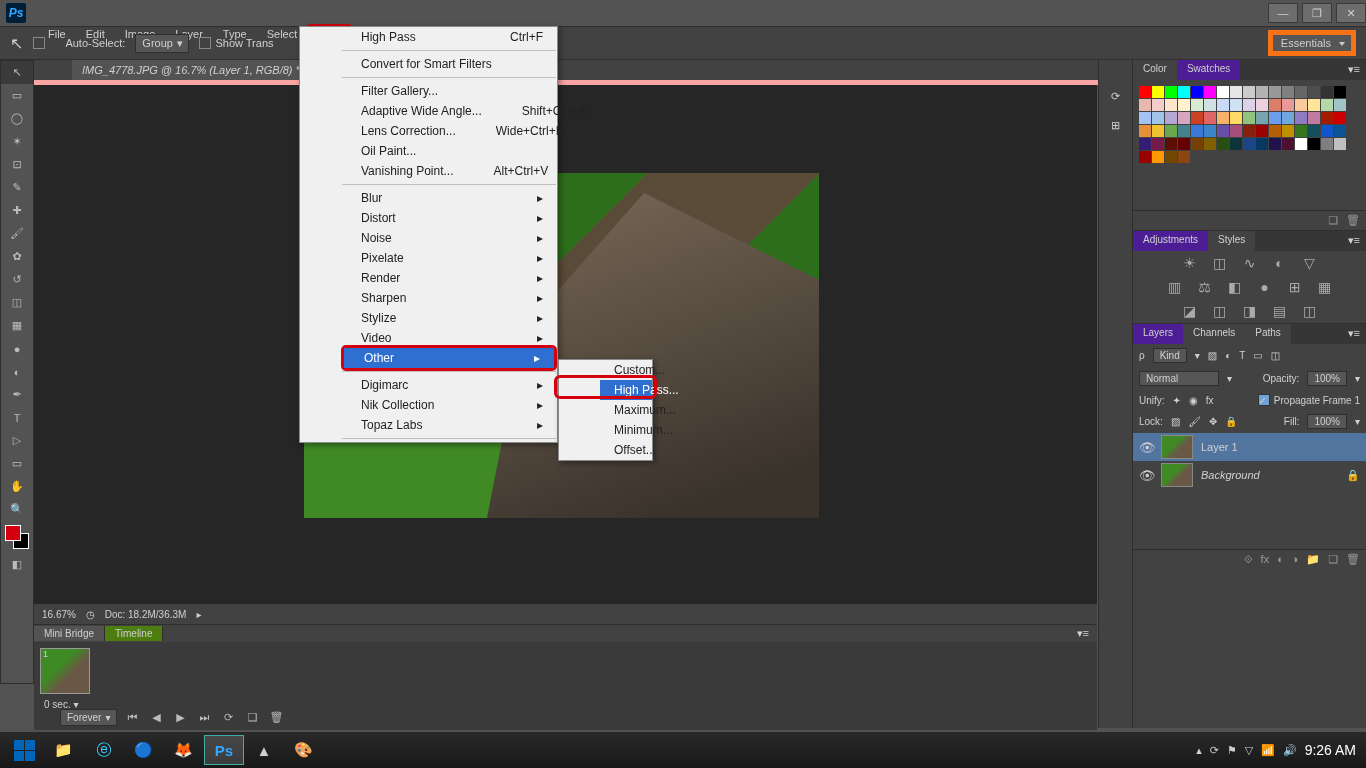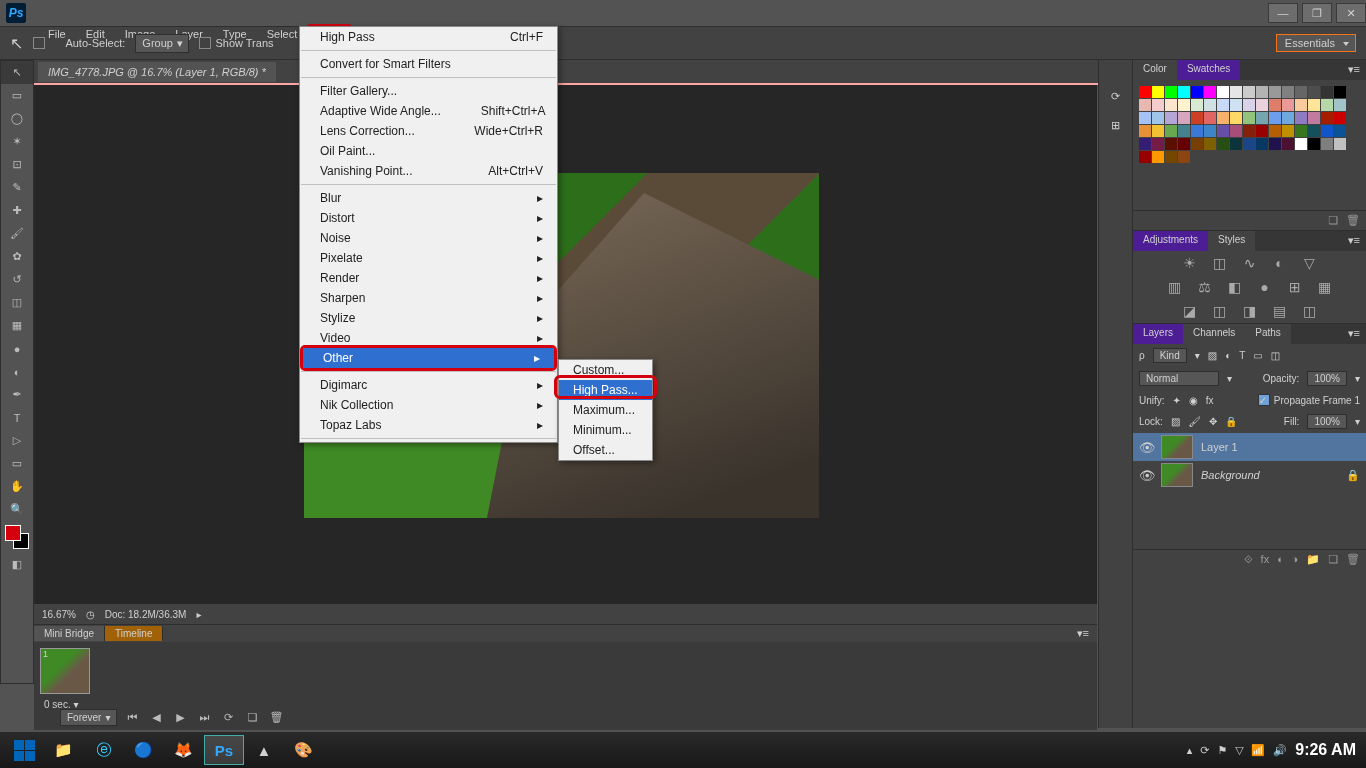--- a/index.html
+++ b/index.html
@@ -11,46 +11,46 @@
 .menu-item { padding: 4px 10px; cursor: default; margin-top: 42px; }
 .menu-item.active { background: #2a2a2a; border: 2px solid #d4000e; border-radius: 4px; padding: 2px 8px; }
 .window-controls { margin-left: auto; display: flex; }
 .wc-btn { width: 30px; height: 20px; background: #6d6d6d; text-align: center; line-height: 18px; margin-left: 4px; border:1px solid #3a3a3a; }
 
 
 .optionsbar { height: 34px; background: #424242; border-top:1px solid #2e2e2e; border-bottom:1px solid #2e2e2e; display: flex; align-items: center; padding: 0 10px; gap: 10px; }
 .opt-arrow { font-size: 16px; }
 .opt-check { width:12px;height:12px;border:1px solid #888; display:inline-block; vertical-align:middle;}
 .opt-dropdown { background:#565656; border:1px solid #2e2e2e; padding:2px 6px; display:flex; align-items:center; gap:4px;}
-.workspace-select { margin-left:auto; background:#565656; border:1px solid #f97316; padding:2px 20px 2px 8px; position: relative; text-align: center; }
+.workspace-select { margin-left:auto; background:#565656; border:5px solid #f97316; padding:2px 20px 2px 8px; position: relative; text-align: center; }
 .workspace-select::after { content:""; position:absolute; right:6px; top:7px; border-left:3px solid transparent;border-right:3px solid transparent;border-top:4px solid #ccc;}
 
 
-.tabstrip { height: 25px; background: #424242; border-bottom:2px solid #fca5a5; display:flex; align-items:center; }
+.tabstrip { height: 25px; background: #424242; border-bottom:5px solid #fca5a5; display:flex; align-items:center;padding-left:34px; }
 .doctab { background:#535353; margin-left:38px; padding:4px 10px; font-style:italic; border-top:0px; }
 
 
 .toolbox { position: absolute; left: 0; top: 60px; width: 34px; height: 624px; background: #535353; border:1px solid #2e2e2e; display:flex; flex-direction:column; }
 .tool { width:32px; height:23px; display:flex; align-items:center; justify-content:center; color:#bbb; }
 .tool.sel { background:#3a3a3a; }
 .color-swatch { width:24px; height:24px; margin:4px auto; position:relative;}
 .color-swatch .fg{ position:absolute; width:16px;height:16px; background:#d4000e; border:1px solid #fff; left:0; top:0; z-index:2;}
 .color-swatch .bg{ position:absolute; width:16px;height:16px; background:#000; border:1px solid #fff; right:0; bottom:0;}
 
 
 .canvas-area { position: absolute; left: 34px; top: 85px; width: 1063px; height: 520px; background: #262626; }
 .canvas { position: absolute; left: 270px; top: 88px; width: 515px; height: 345px; background: linear-gradient(135deg, #2c6e1a 0 40%, #5a4a38 40% 60%, #2c6e1a 60%); overflow:hidden;}
 .canvas .rock { position:absolute; left:180px; top:20px; width:400px; height:340px; background: linear-gradient(160deg, #7a6a58 0%, #3a332c 80%); clip-path: polygon(40% 0, 100% 35%, 100% 100%, 0 100%, 10% 40%); }
 .canvas .grass { position:absolute; left:0; top:0; width:100%; height:100%; background: radial-gradient(circle at 20% 80%, #3f8a24 0 30%, transparent 32%), radial-gradient(circle at 10% 30%, #2e6618 0 25%, transparent 27%);}
 
 
 .statusbar { position:absolute; left:34px; top:604px; width:1063px; height:20px; background:#424242; display:flex; align-items:center; padding:0 8px; gap:10px; font-size:10px;}
 .mini-timeline-tabs { position:absolute; left:34px; top:624px; width:1063px; height:18px; background:#424242; border-top:1px solid #2e2e2e; display:flex; align-items:center; }
 .mini-tab{ padding:2px 10px; background:#535353; border-right:1px solid #2e2e2e; font-size:10px;}
-.mini-tab.active{ background:#a16207;}
+.mini-tab.active{ background:#4d7c0f;}
 
 .timeline-area { position:absolute; left:34px; top:642px; width:1063px; height:88px; background:#3a3a3a;}
 .frame-thumb { position:absolute; left:6px; top:6px; width:50px; height:46px; border:1px solid #999; background: linear-gradient(135deg,#3f8a24 40%,#6a5847 60%); }
 .frame-num { position:absolute; left:2px; top:0; font-size:9px;}
 .frame-time { position:absolute; left:6px; top:56px; font-size:10px; background:#3a3a3a; padding:1px 4px;}
 .timeline-controls { position:absolute; left:4px; bottom:4px; display:flex; gap:6px; align-items:center;margin-left:22px; }
 .tc-btn { width:18px; height:14px; display:flex; align-items:center; justify-content:center; color:#bbb;}
 
 
 .right-col { position:absolute; right:0; top:60px; width:234px; height:668px; background:#424242; border-left:1px solid #2e2e2e;}
@@ -74,39 +74,39 @@
 .layers-row { display:flex; align-items:center; padding:4px 6px; gap:8px; font-size:10px;}
 .layers-row .dd{ background:#565656; padding:1px 6px; border:1px solid #2e2e2e;}
 .layer-row { display:flex; align-items:center; height:28px; padding:0 6px; gap:8px;}
 .layer-row.sel { background:#5275a0;}
 .layer-thumb{ width:32px; height:24px; background:linear-gradient(135deg,#3f8a24 40%,#6a5847 60%); border:1px solid #888;}
 .eye { width:14px; font-size:13px;}
 .panel-footer { display:flex; justify-content:flex-end; gap:8px; padding:3px 6px; border-top:1px solid #2e2e2e;}
 .panel-footer span{ font-size:11px; color:#999;}
 
 
-.dropdown { position:absolute; background:#f0f0f0; color:#222; border:1px solid #8a8a8a; box-shadow:2px 2px 6px rgba(0,0,0,0.4); font-size:12px; z-index:100;}
+.dropdown { position:absolute; background:#f0f0f0; color:#222; border:1px solid #8a8a8a; box-shadow:2px 2px 6px rgba(0,0,0,0.4); font-size:12px; z-index:100;padding-left:41px;}
 .dd-item { display:flex; padding:3px 14px 3px 20px; white-space:nowrap;}
 .dd-item .shortcut{ margin-left:auto; padding-left:40px;}
 .dd-item.hl { background:#2f6fd0; color:#fff;}
 .dd-sep { height:1px; background:#c0c0c0; margin:3px 1px;}
 .dd-item .arrow { margin-left:auto; padding-left:30px;}
 
 .red-box { position:absolute; border:3px solid #d4000e; border-radius:6px; pointer-events:none; z-index:200;}
 
 .highlight-other { border: 3px solid #d4000e; border-radius: 5px; margin: -3px 0; padding: 0; }
 
 
 .taskbar { position:absolute; left:0; bottom:0; width:1366px; height:36px; background: linear-gradient(#2a2a2a, #181818); display:flex; align-items:center; padding:0 4px;}
 .tb-win { display:grid; grid-template-columns: 10px 10px; grid-template-rows: 10px 10px; gap:1px;}
 .tb-win span{ background:#06b;}
 .tb-icon { width:40px; height:30px; display:flex; align-items:center; justify-content:center; font-size:15px;}
 .tb-icon.active { background: rgba(255,255,255,0.15); border:1px solid #4aa;}
 .tb-right { margin-left:auto; display:flex; align-items:center; gap:8px; padding-right:6px;}
-.tb-time{ font-size:16px; color:#fff;font-weight:bold;}
+.tb-time{ font-size:14px; color:#fff;}
 </style>
 </head>
 <body>
 
 <div class="menubar">
   <div class="ps-logo">Ps</div>
   <div class="menu-item">File</div>
   <div class="menu-item">Edit</div>
   <div class="menu-item">Image</div>
   <div class="menu-item">Layer</div>

